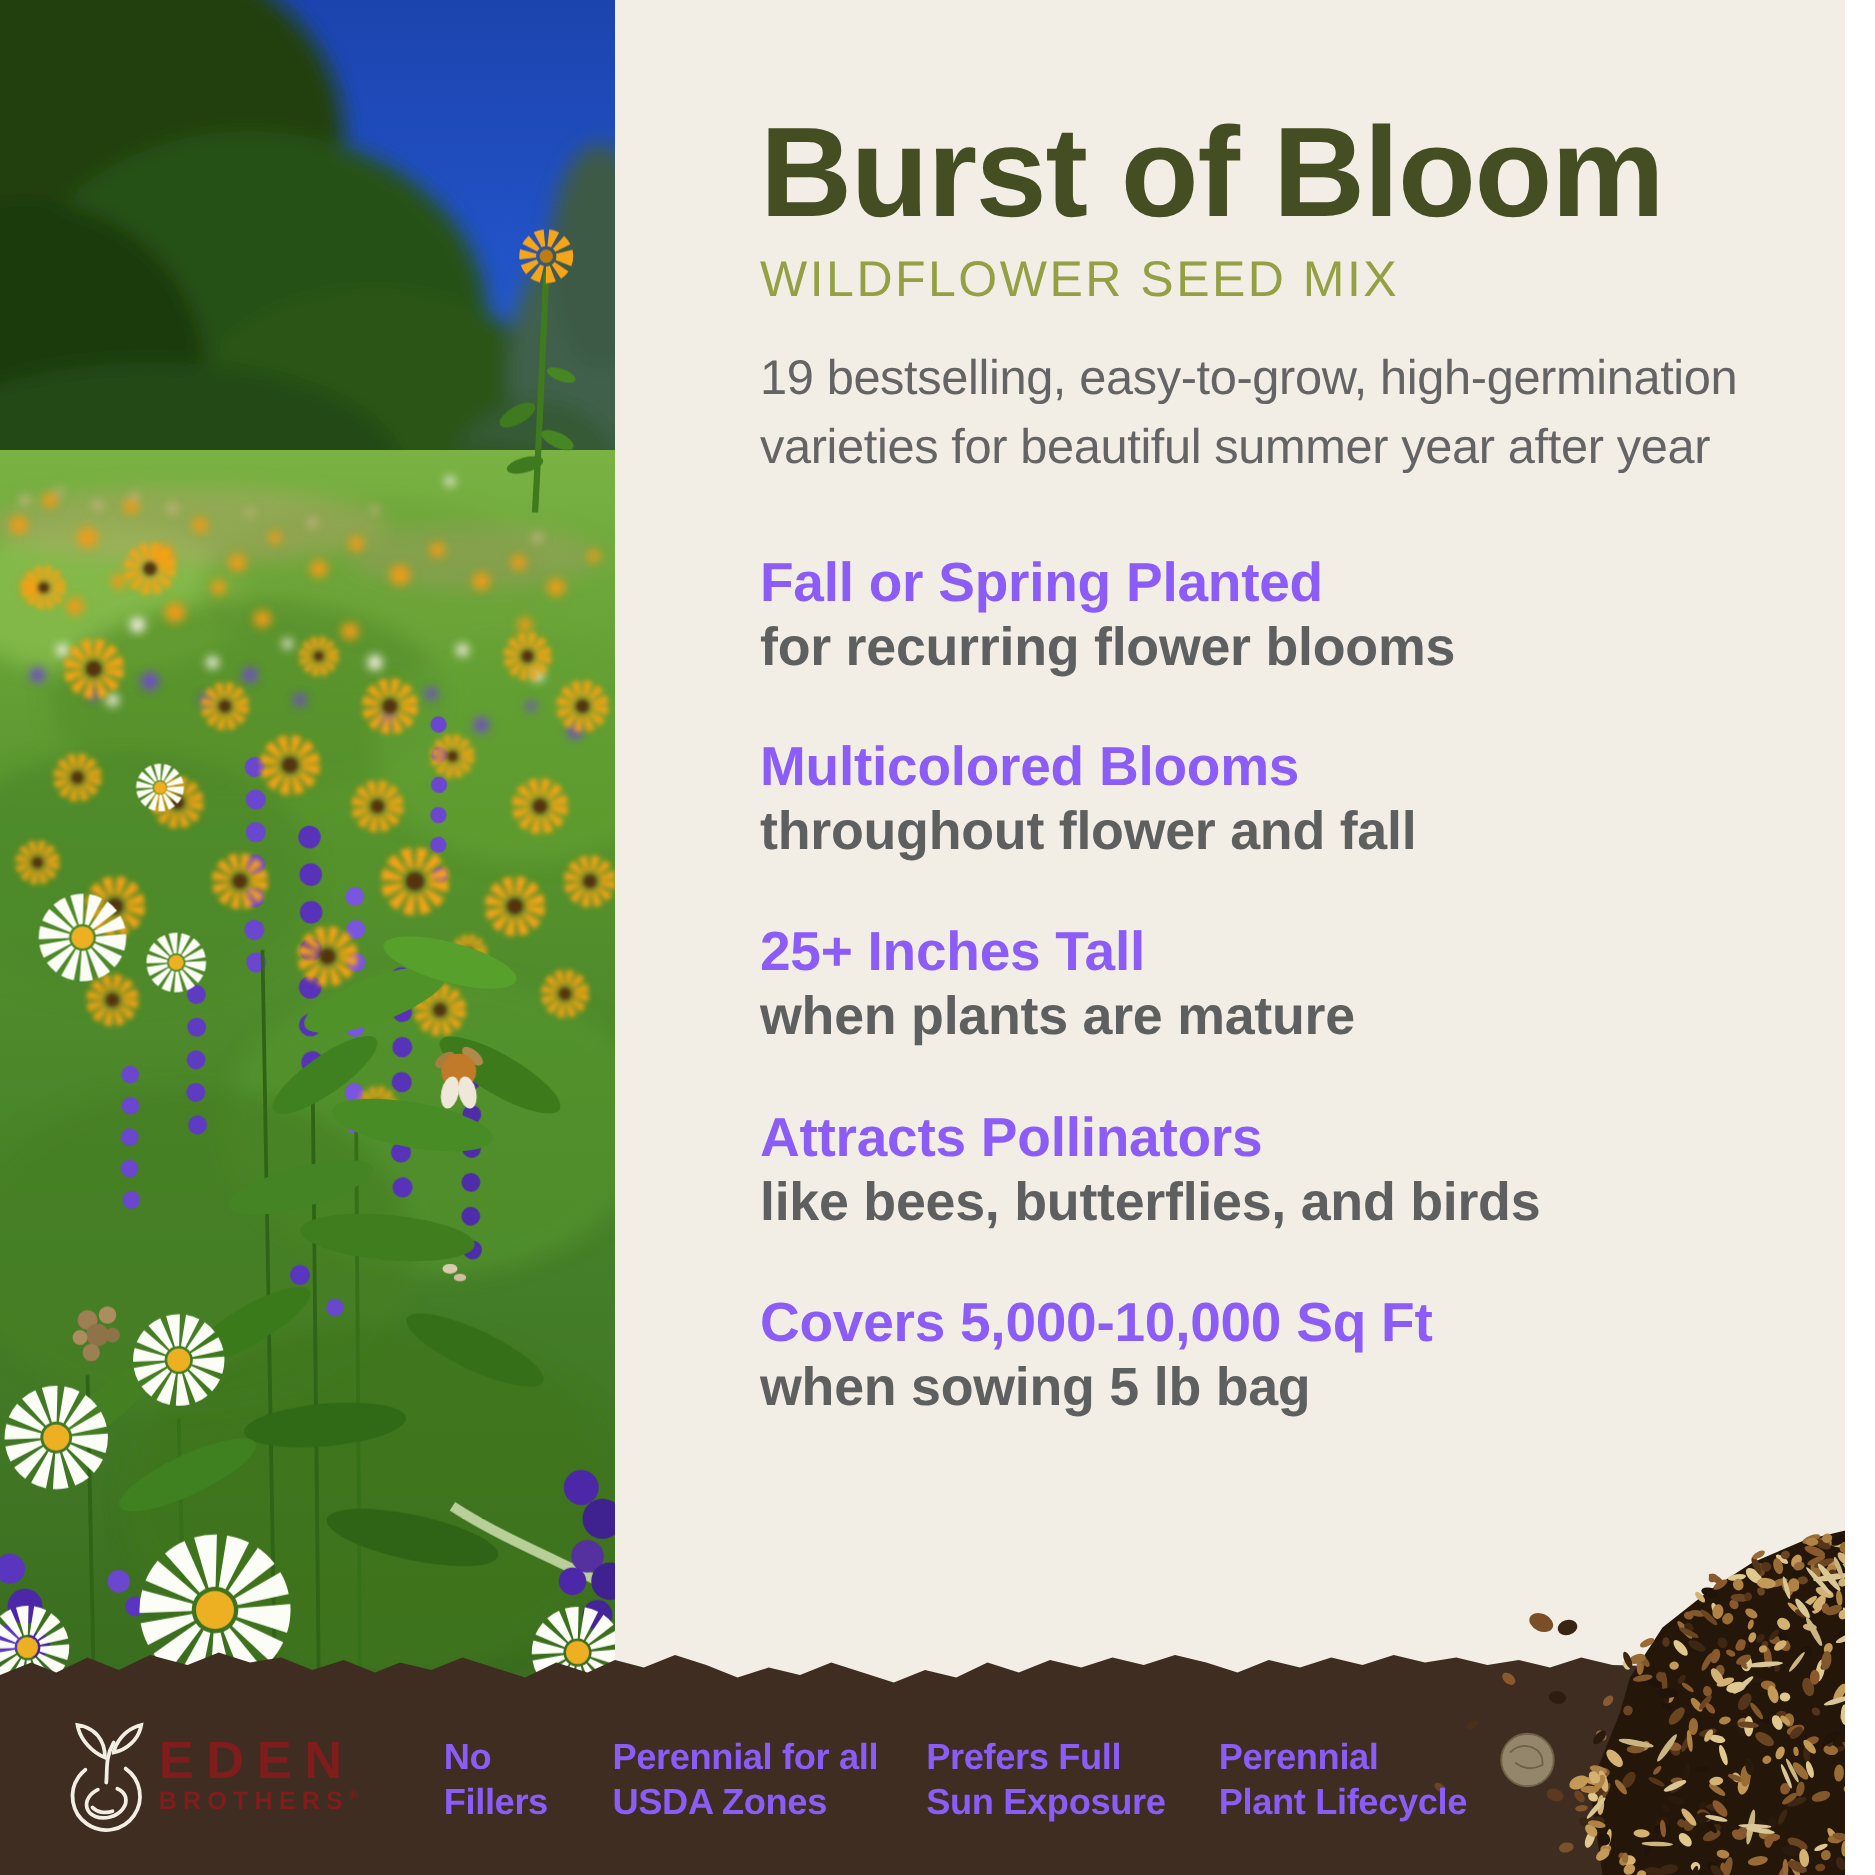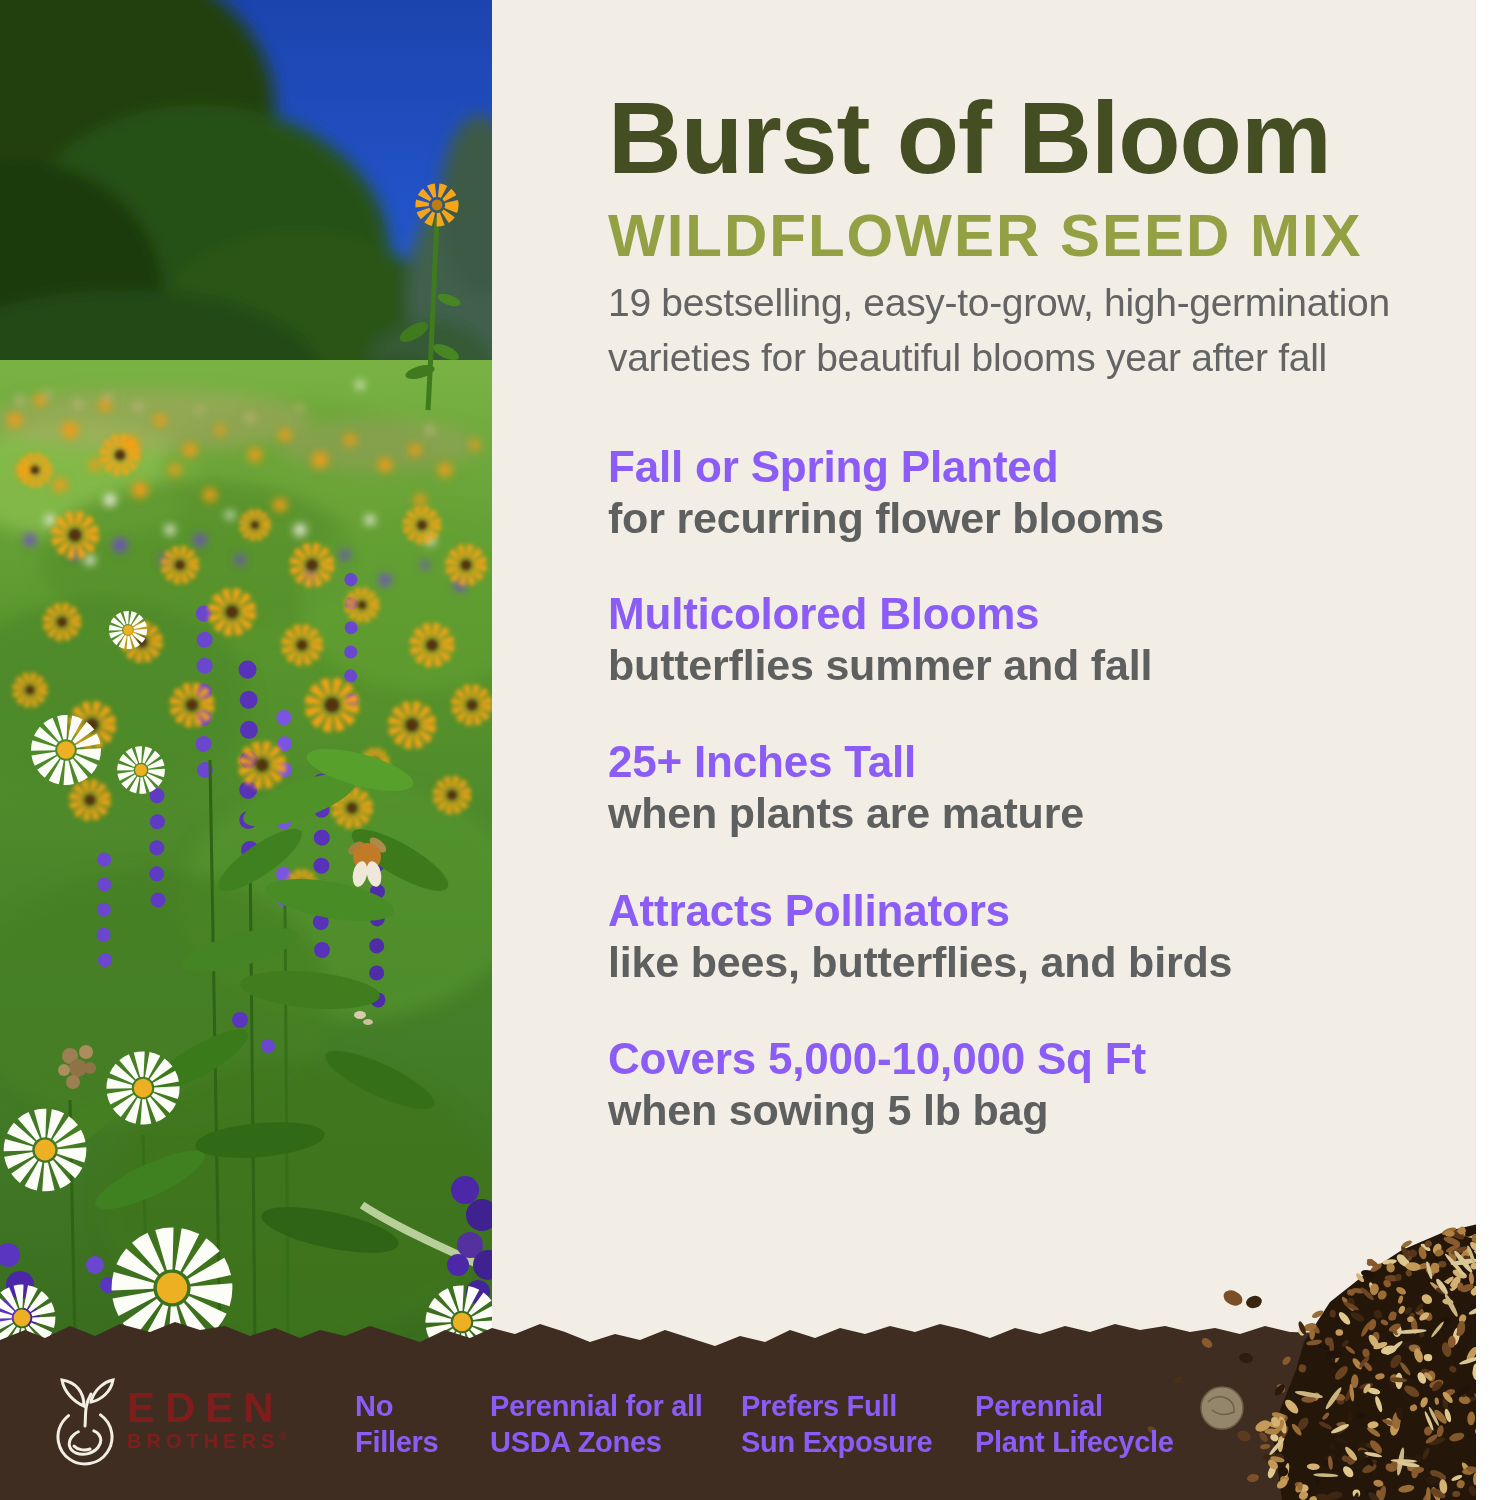--- a/index.html
+++ b/index.html
@@ -4,21 +4,21 @@
 <style>
   html,body{margin:0;padding:0;}
   .stage{
     position:relative;width:1476px;height:1500px;overflow:hidden;
     background:#f2eee6;font-family:"Liberation Sans",sans-serif;
   }
   .photo-svg{position:absolute;left:0;top:0;}
   
   .copy{position:absolute;left:608px;}
   .title{top:80px;font-size:102px;line-height:1.15;font-weight:700;color:#454d22;letter-spacing:-1px;}
-  .subtitle{top:201px;font-size:60px;line-height:1.15;font-weight:700;color:#93a043;letter-spacing:2px;}
+  .subtitle{top:201px;font-size:40px;line-height:1.15;font-weight:400;color:#93a043;letter-spacing:2px;}
   .desc{top:275px;font-size:39px;line-height:1.42;color:#646464;letter-spacing:-0.3px;}
   .feature{position:absolute;left:608px;}
   .feature .fh{font-size:44px;line-height:1.15;font-weight:700;color:#8b5cf6;letter-spacing:-0.2px;}
   .feature .fd{font-size:43px;line-height:1.2;color:#5e605f;letter-spacing:-0.2px;font-weight:bold;}
   .f1{top:442px}.f2{top:589px}.f3{top:737px}.f4{top:886px}.f5{top:1034px}
   
   .footer-svg{position:absolute;left:0;top:1180px;}
   .brand-icon{position:absolute;left:50px;top:1374px;}
   .brand-text{position:absolute;left:127px;top:1384px;color:#7f1d1d;}
   .brand-top{font-size:42px;line-height:1.15;font-weight:700;letter-spacing:10px;}
@@ -274,30 +274,30 @@
     <use href="#daisy" transform="translate(45,1150) scale(52)"></use>
     <use href="#daisy" transform="translate(172,1288) scale(76)"></use>
     <use href="#daisy" transform="translate(22,1318) scale(42)"></use>
     <use href="#daisy" transform="translate(462,1322) scale(46)"></use>
   </svg>
 
   <div class="copy abs title">Burst of Bloom</div>
   <div class="copy abs subtitle">WILDFLOWER SEED MIX</div>
   <div class="copy abs desc">
     <div>19 bestselling, easy-to-grow, high-germination</div>
-    <div>varieties for beautiful blooms year after fall</div>
+    <div>varieties for beautiful summer year after year</div>
   </div>
 
   <div class="feature f1">
     <div class="fh">Fall or Spring Planted</div>
     <div class="fd">for recurring flower blooms</div>
   </div>
   <div class="feature f2">
     <div class="fh">Multicolored Blooms</div>
-    <div class="fd">butterflies summer and fall</div>
+    <div class="fd">throughout flower and fall</div>
   </div>
   <div class="feature f3">
     <div class="fh">25+ Inches Tall</div>
     <div class="fd">when plants are mature</div>
   </div>
   <div class="feature f4">
     <div class="fh">Attracts Pollinators</div>
     <div class="fd">like bees, butterflies, and birds</div>
   </div>
   <div class="feature f5">

